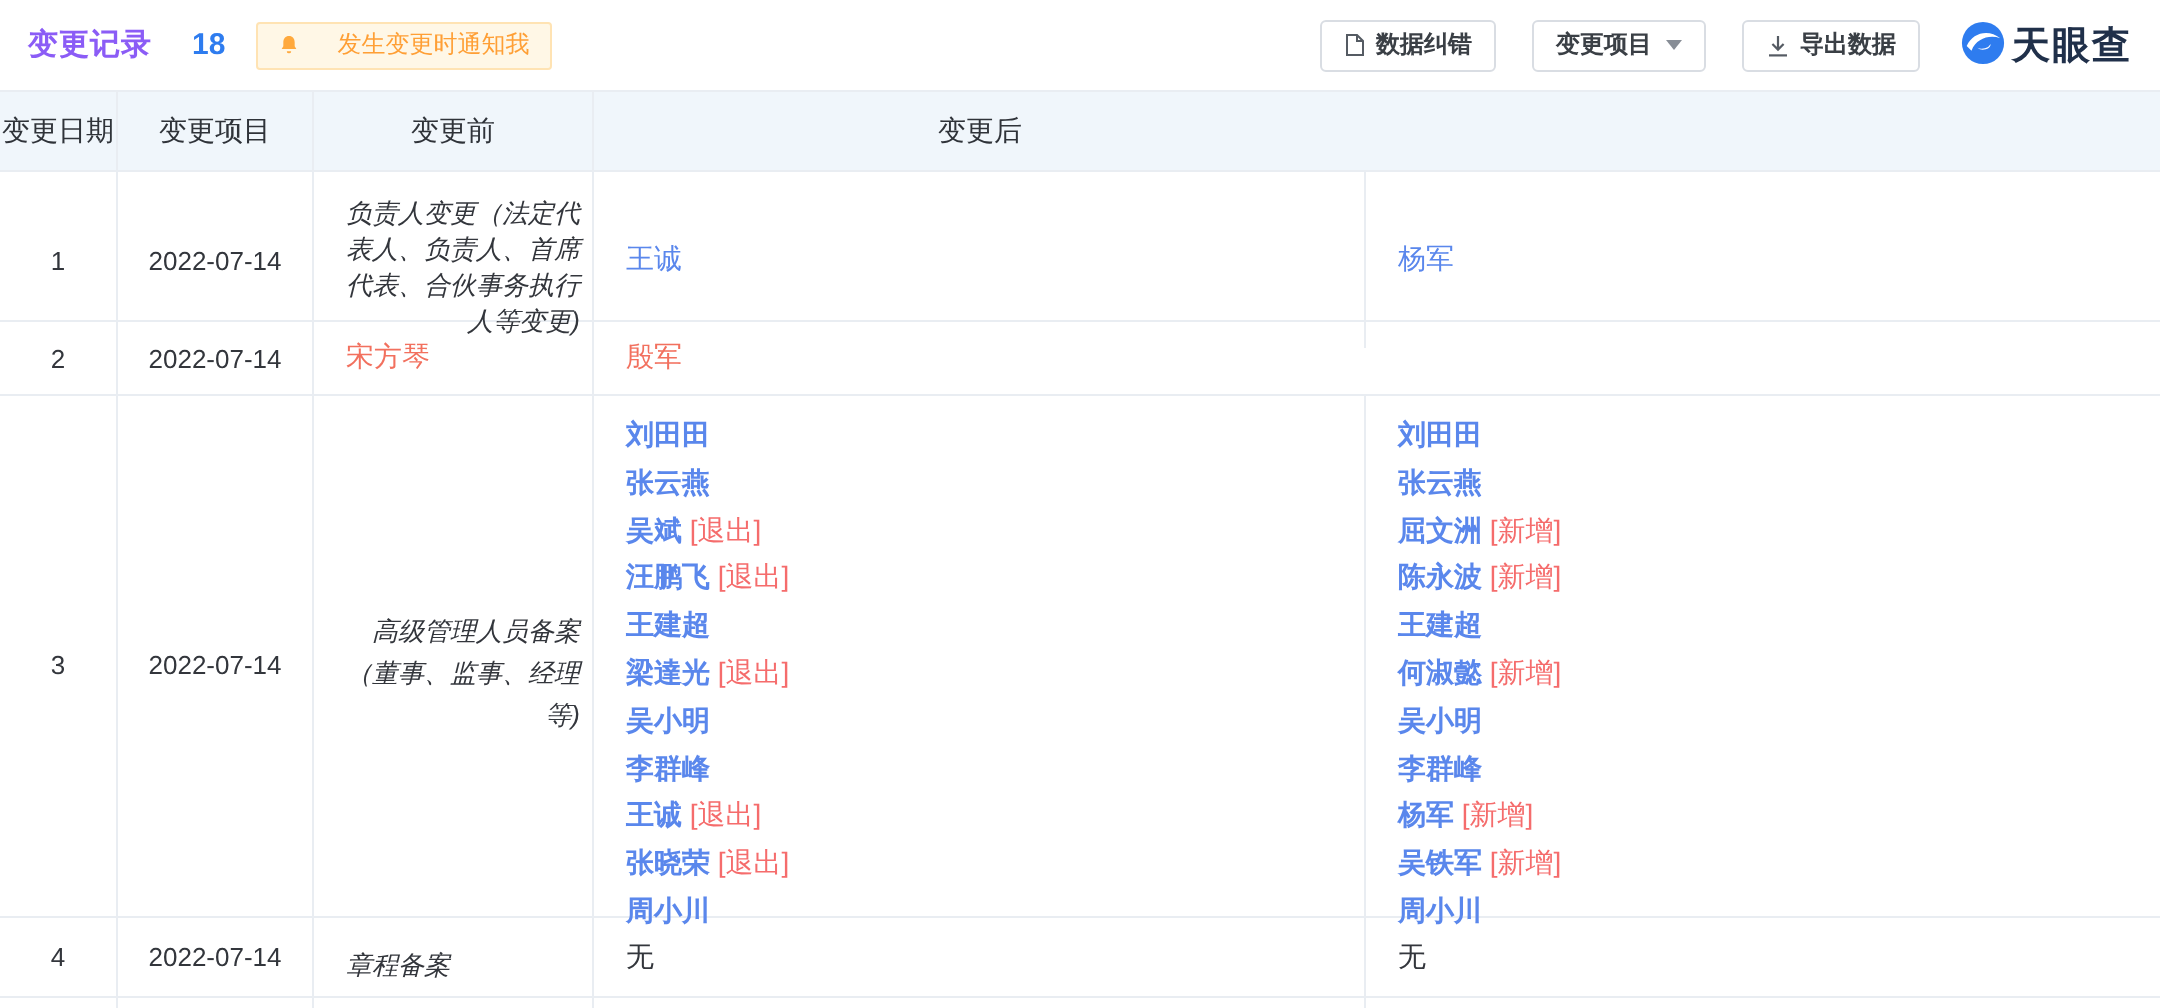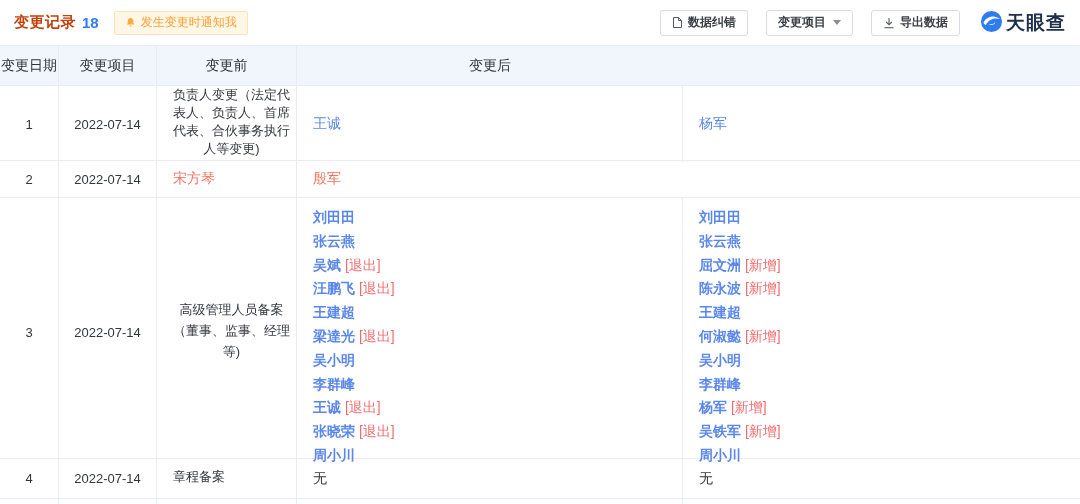--- a/index.html
+++ b/index.html
@@ -10,23 +10,23 @@
     --red:#F2705E;
     --tag:#F56C6C;
     --accent:#2E7CEF;
     --orange:#FF9F35;
   }
   *{box-sizing:border-box;margin:0;padding:0;}
   html,body{width:1080px;height:504px;overflow:hidden;background:#fff;
     font-family:"Liberation Sans","DejaVu Sans",sans-serif;color:var(--text);}
   
   .topbar{height:45px;display:flex;align-items:center;padding:0 14px;}
-  .title{font-size:15px;font-weight:bold;color:#c2410c;letter-spacing:.5px;}
-  .count{font-size:15px;font-weight:bold;color:var(--accent);margin-left:6px;}
-  .notify-btn{margin-left:15px;height:24px;display:flex;align-items:center;gap:5px;
+  .title{font-size:15px;font-weight:bold;color:#8b5cf6;letter-spacing:.5px;}
+  .count{font-size:15px;font-weight:bold;color:var(--accent);margin-left:20px;}
+  .notify-btn{margin-left:15px;height:24px;display:flex;align-items:center;gap:19px;
     padding:0 10px;background:#FFF7E6;border:1px solid #FFE3B3;border-radius:2px;
     color:var(--orange);font-size:12px;cursor:pointer;}
   .right-group{margin-left:auto;display:flex;align-items:center;}
   .action-btn{height:26px;display:flex;align-items:center;gap:5px;padding:0 11px;
     background:#fff;border:1px solid #D9DDE3;border-radius:3px;font-size:12px;
     color:#3A3F45;cursor:pointer;margin-left:18px;font-weight:bold;}
   .caret{width:0;height:0;border-left:4px solid transparent;border-right:4px solid transparent;
     border-top:5px solid #878D96;margin-left:2px;}
   .logo{display:flex;align-items:flex-start;gap:3px;margin-left:20px;}
   .logo-text{font-size:19px;font-weight:bold;color:#20304A;letter-spacing:1px;}
@@ -34,21 +34,21 @@
   .table{width:1080px;border-top:1px solid var(--border);}
   .trow{display:grid;grid-template-columns:59px 98px 140px 386px 397px;
     border-bottom:1px solid var(--border);}
   .trow.sliver{height:6px;border-bottom:none;}
   .cell{border-right:1px solid var(--border);display:flex;align-items:center;font-size:13px;}
   .cell:last-child{border-right:none;}
   .thead-row{height:40px;background:var(--header-bg);}
   .thead-row .cell{justify-content:center;font-size:14px;color:#2F3339;}
   .c-seq{justify-content:center;}
   .c-date{justify-content:center;}
-  .c-item{padding:0 6px 4px 16px;line-height:18px;text-align:center;}
+  .c-item{padding:12px 6px 4px 16px;line-height:18px;text-align:right;font-style:italic;}
   .c-val{padding:0 6px 0 16px;font-size:14px;}
   .r1{height:75px;}
   .r2{height:37px;}
   .r3{height:261px;}
   .r4{height:40px;}
   .r3 .c-item{line-height:21px;}
   .r3 .c-val{align-items:flex-start;padding-top:8px;}
   .person-list{display:block;}
   .person-line{line-height:23.8px;font-size:14px;white-space:nowrap;}
   .person-link{color:var(--link);cursor:pointer;font-weight:bold;}

